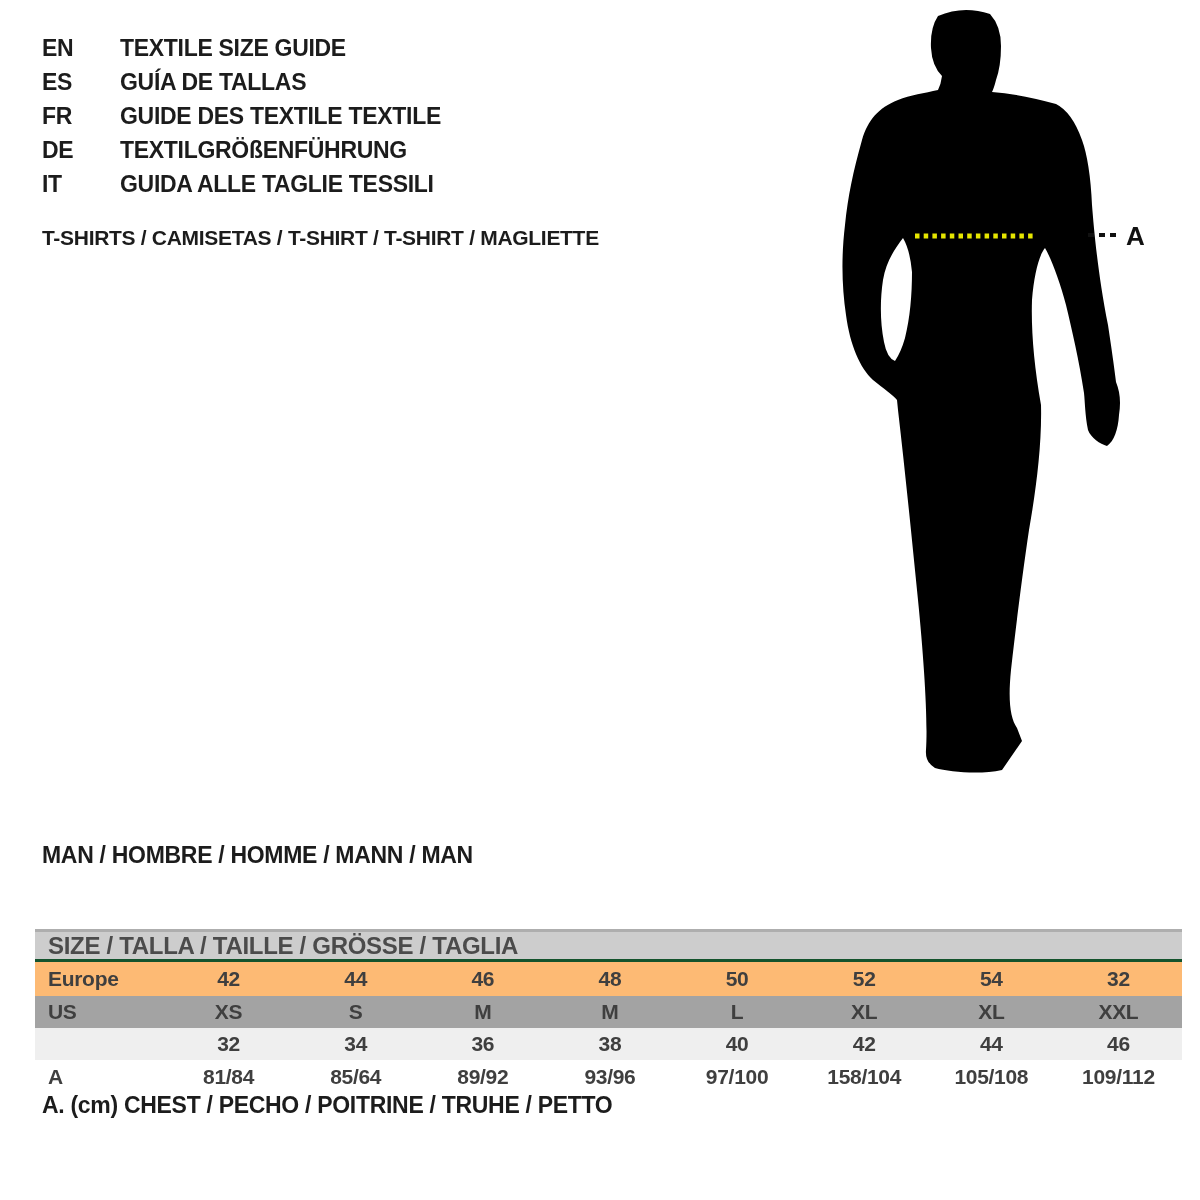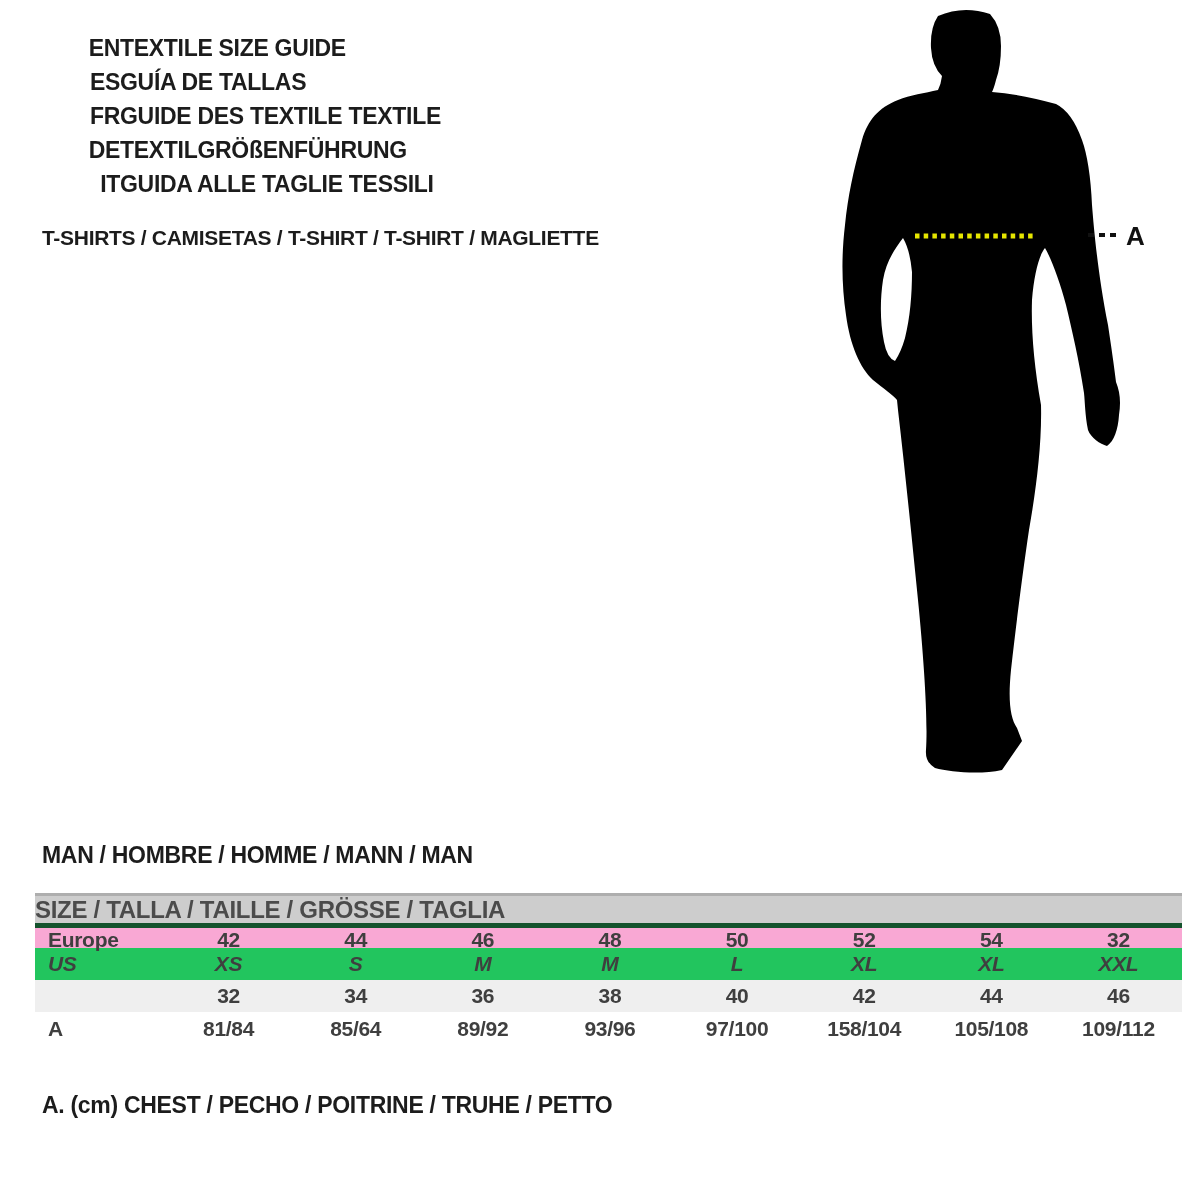--- a/index.html
+++ b/index.html
@@ -7,53 +7,55 @@
     width:1200px; height:1200px;
     background:#ffffff;
     font-family:"Liberation Sans", sans-serif;
     font-weight:bold;
     color:#1c1c1c;
     position:relative;
     overflow:hidden;
     letter-spacing:-0.3px;
   }
   .lang-block { position:absolute; left:42px; top:31px; }
-  .lang-row { display:flex; font-size:23px; line-height:34px;text-align:right; }
+  .lang-row { display:flex; font-size:23px; line-height:34px; }
   .lang-code { width:78px; flex:0 0 78px; }
   .lang-label { white-space:nowrap; }
 
   .categories { position:absolute; left:42px; top:221px; font-size:21px; line-height:33px; }
   .categories div { white-space:nowrap; }
 
   .figure-wrap { position:absolute; left:820px; top:0; width:380px; height:800px; }
   .figure-wrap svg { display:block; width:380px; height:800px; }
 
   .man-title { position:absolute; left:42px; top:842px; font-size:23px; }
 
   .size-table { position:absolute; left:35px; top:893px; width:1147px; }
   .table-header {
     background:#cdcdcd;
     border-top:3px solid #aeaeae;
-    border-bottom:5px solid #14532d;
+    border-bottom:3px solid #14532d;
     height:27px; line-height:27px;
+    padding-left:13px;
     font-size:24px;
     color:#4b4b4b;
     white-space:nowrap;
+    margin-top:36px;
   }
   .trow {
     display:grid;
     grid-template-columns:130px repeat(8, 1fr);
     align-items:center;
     font-size:21px;
     color:#3f3f3f;
   }
   .trow .row-label { padding-left:13px; text-align:left; }
   .trow .cell { text-align:center; }
-  .r-europe { height:20px; background:#f9a8d4; }
-  .r-us  { height:32px; background:#22c55e;font-style:italic; }
+  .r-europe { height:34px; background:#fdba74; }
+  .r-us  { height:32px; background:#a3a3a3; }
   .r-num { height:32px; background:#efefef; }
   .r-a   { height:34px; background:#ffffff; }
 
   .footer-note { position:absolute; left:42px; top:1092px; font-size:23px; white-space:nowrap; }
 </style>
 </head>
 <body>
 
 <div class="lang-block">
   <div class="lang-row">

